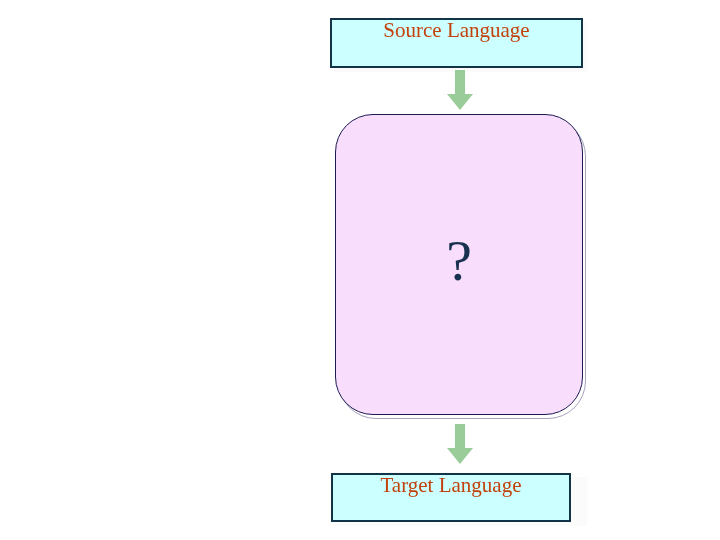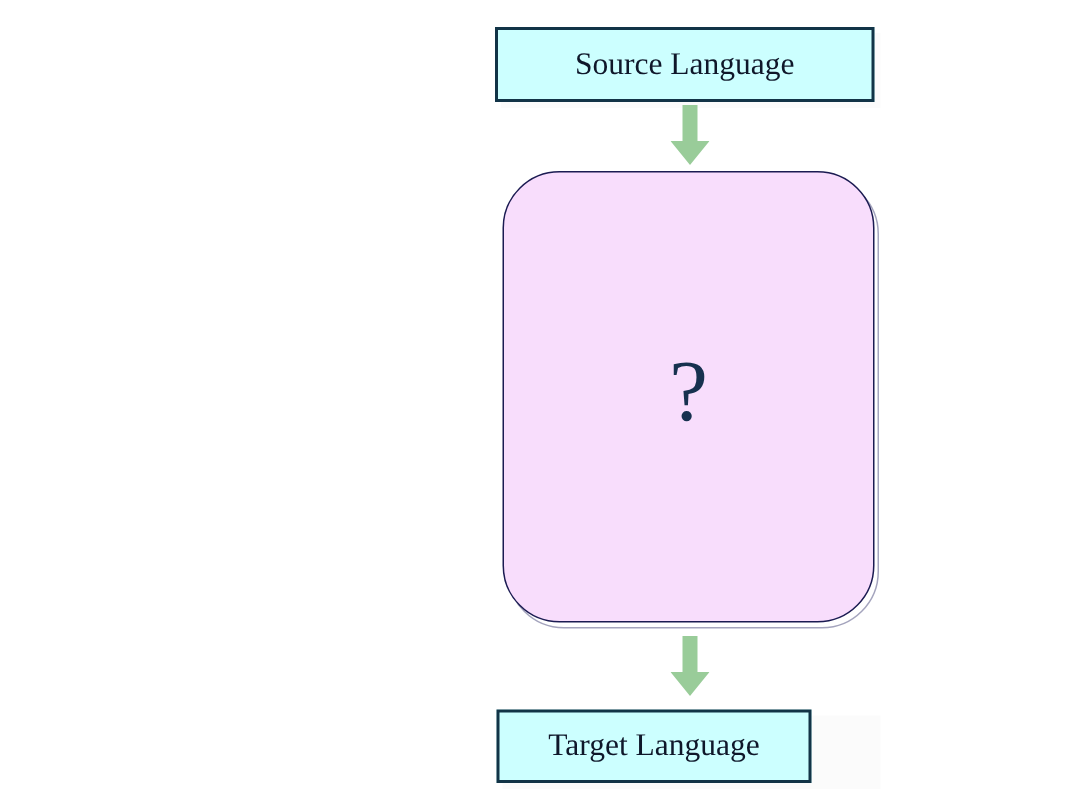--- a/index.html
+++ b/index.html
@@ -39,42 +39,42 @@
     white-space: pre-line;
   }
 
   
   .lang-box {
     position: absolute;
     box-sizing: border-box;
     background: #CCFFFF;
     border: 2px solid #123447;
     display: flex;
-    align-items: center;
+    align-items: flex-start;
     justify-content: center;
     font-family: "Liberation Serif", serif;
     font-size: 21px;
-    color: #0f172a;
+    color: #c2410c;
   }
   .lang-box .lang-box-label {
     display: block;
     line-height: 1;
     padding-bottom: 2px;
   }
 
   #source-box {
     left: 330px;
     top: 18px;
     width: 253px;
     height: 50px;
   }
   #target-box {
     left: 331px;
     top: 473px;
-    width: 210px;
+    width: 240px;
     height: 49px;
   }
 
   
   .box-shadow-echo {
     position: absolute;
     background: #FBFBFB;
     z-index: 0;
   }
 

